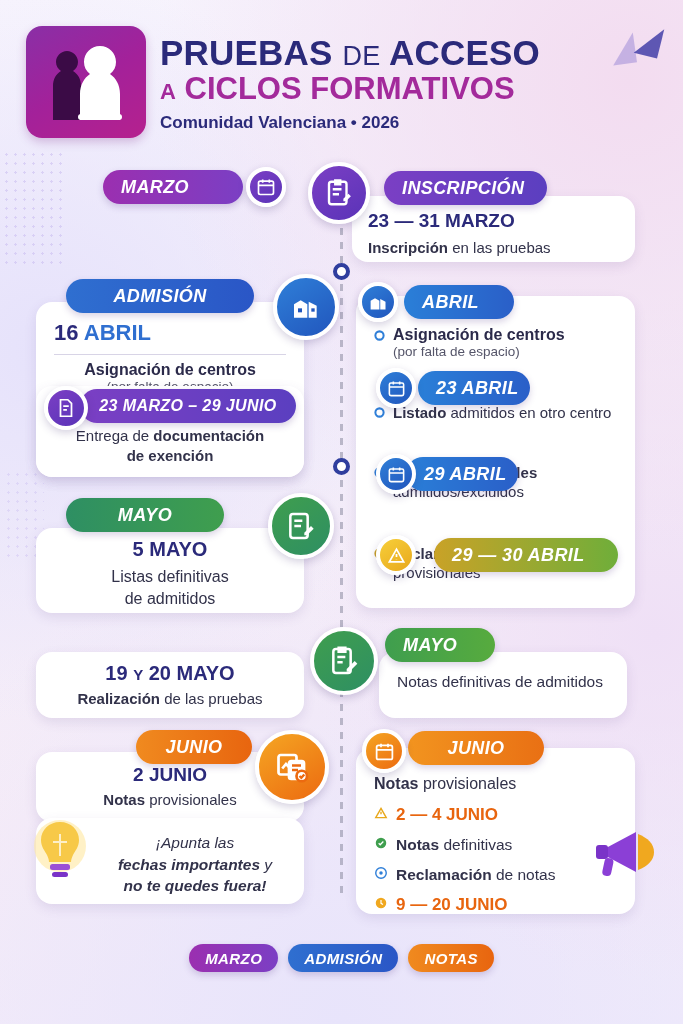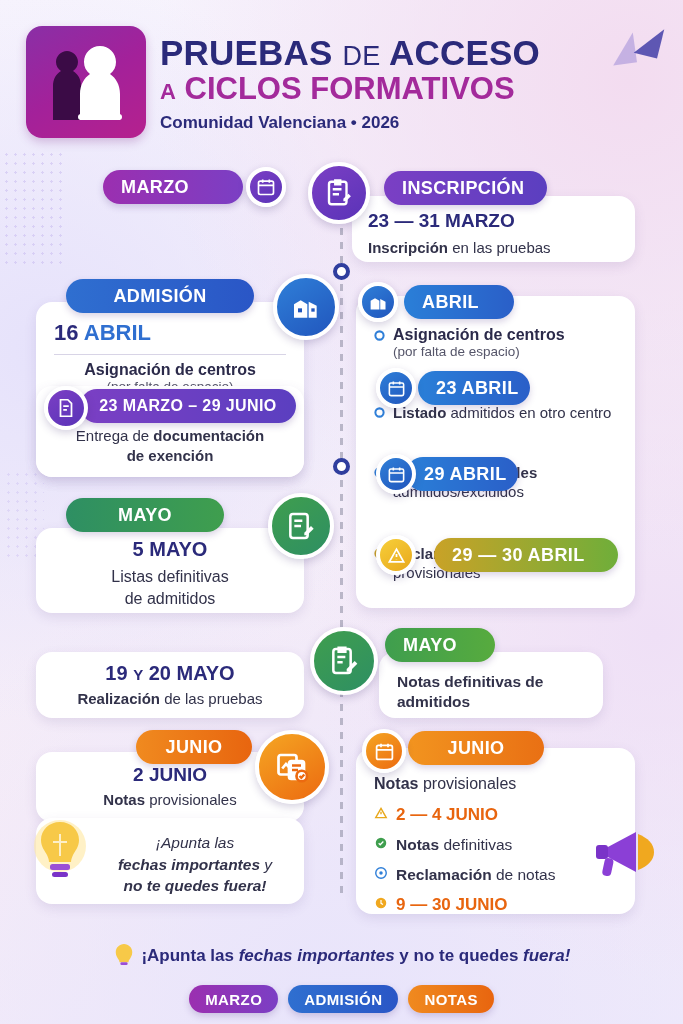--- a/index.html
+++ b/index.html
@@ -83,20 +83,21 @@
     background: #fff;
     border-radius: 16px;
     box-shadow: 0 4px 12px rgba(90,70,140,.13);
   }
   .pill {
     position: absolute; height: 34px; border-radius: 18px;
     display: flex; align-items: center; padding: 0 18px;
     color: #fff; font-weight: 800; font-size: 18px; letter-spacing: .4px;
     box-shadow: 0 3px 7px rgba(80,50,130,.22);
     white-space: nowrap;
+    font-style: italic;
   }
   .pill.purple { background: linear-gradient(90deg,#9b2fb0,#7b3fc4); }
   .pill.purple2 { background: linear-gradient(90deg,#7b3fc4,#5b3fc0); }
   .pill.blue { background: linear-gradient(90deg,#2f6fd0,#2a56c6); }
   .pill.blue2 { background: linear-gradient(90deg,#2a7fd8,#2a5fc8); }
   .pill.green { background: linear-gradient(90deg,#2e8f63,#3f9e4e); }
   .pill.green2 { background: linear-gradient(90deg,#3f9e4e,#57ab3e); }
   .pill.lime { background: linear-gradient(90deg,#c9a227,#6fae3a); }
   .pill.orange { background: linear-gradient(90deg,#f08a1f,#e8650f); }
   .pill.orange2 { background: linear-gradient(90deg,#f2941f,#e97014); }
@@ -361,21 +362,21 @@
 <div class="card" style="left:36px; top:652px; width:268px; height:66px;">
   <div style="padding:10px 14px 0 14px; text-align:center;">
     <div style="font-size:20px;font-weight:800;color:#2b2a7a;">
       <span>19 </span><span style="font-size:15px;">Y</span><span> 20 MAYO</span>
     </div>
     <div class="desc" style="margin-top:4px;">
       <b>Realización</b><span> de las pruebas</span>
     </div>
   </div>
 </div>
-<div class="card" style="left:379px; top:652px; width:224px; height:66px;font-weight:bold;">
+<div class="card" style="left:379px; top:652px; width:248px; height:66px;">
   <div style="padding:20px 14px 0 18px;">
     <div class="desc" style="font-size:15.5px;">Notas definitivas de admitidos</div>
   </div>
 </div>
 <div class="pill green2" style="left:385px; top:628px; width:110px;">
   <span>MAYO</span>
 </div>
 <div class="icon-circle ic-green" style="left:310px; top:627px; width:68px; height:68px;">
   <svg width="32" height="32" viewBox="0 0 24 24" fill="none" stroke="#fff" stroke-width="1.9">
     <rect x="4" y="3" width="13" height="18" rx="2"></rect>
@@ -443,21 +444,21 @@
         <b>Reclamación</b><span> de notas</span>
       </div>
     </div>
     <div class="bullet-row">
       <span class="bullet-ic">
         <svg width="14" height="14" viewBox="0 0 24 24">
             <circle cx="12" cy="12" r="9" fill="#f0a81f"></circle>
             <path d="M12 7v5.5l3.5 2" fill="none" stroke="#fff" stroke-width="2"></path>
           </svg>
       </span>
-      <div style="font-size:17px;font-weight:800;color:#e8650f;">9 — 30 JUNIO</div>
+      <div style="font-size:17px;font-weight:800;color:#e8650f;">9 — 20 JUNIO</div>
     </div>
   </div>
 </div>
 <div class="pill orange2" style="left:408px; top:731px; width:136px; justify-content:center;">
   <span>JUNIO</span>
 </div>
 <div class="icon-circle ic-orange ic-sm" style="left:362px; top:729px; width:44px; height:44px;">
   <svg width="21" height="21" viewBox="0 0 24 24" fill="none" stroke="#fff" stroke-width="2">
     <rect x="3" y="5" width="18" height="16" rx="2"></rect>
       <path d="M3 10h18M8 3v4M16 3v4"></path>
@@ -486,29 +487,20 @@
   <svg width="72" height="78" viewBox="0 0 72 78">
     <circle cx="36" cy="34" r="26" fill="#ffe9a8" opacity=".65"></circle>
     <path d="M36 10c11 0 19 8 19 18 0 7-4 11-6 15-1 2-2 5-2 7H25c0-2-1-5-2-7-2-4-6-8-6-15 0-10 8-18 19-18z" fill="#f7c948"></path>
     <rect x="26" y="52" width="20" height="6" rx="2.5" fill="#9b4fd6"></rect>
     <rect x="28" y="60" width="16" height="5" rx="2.5" fill="#7a33c8"></rect>
     <path d="M36 22v22M29 30l14 0" stroke="#fff" stroke-width="2" fill="none" opacity=".7"></path>
   </svg>
 </div>
 
 <div class="footer">
-  <div class="footer-text">
-    <span style="display:inline-block;vertical-align:-7px;margin-right:2px;">
-      <svg width="22" height="26" viewBox="0 0 24 28">
-        <path d="M12 2c5 0 9 4 9 9 0 4-2 6-3 8-1 1-1 2-1 3H7c0-1 0-2-1-3-1-2-3-4-3-8 0-5 4-9 9-9z" fill="#f7c948"></path>
-        <rect x="8" y="22" width="8" height="3" rx="1.5" fill="#9b4fd6"></rect>
-      </svg>
-    </span>
-    <span>¡Apunta las </span><i>fechas importantes</i><span> y no te quedes </span><i>fuera!</i>
-  </div>
   <div class="legend">
     <div class="pill purple">
       <span>MARZO</span>
     </div>
     <div class="pill blue">
       <span>ADMISIÓN</span>
     </div>
     <div class="pill orange">
       <span>NOTAS</span>
     </div>

